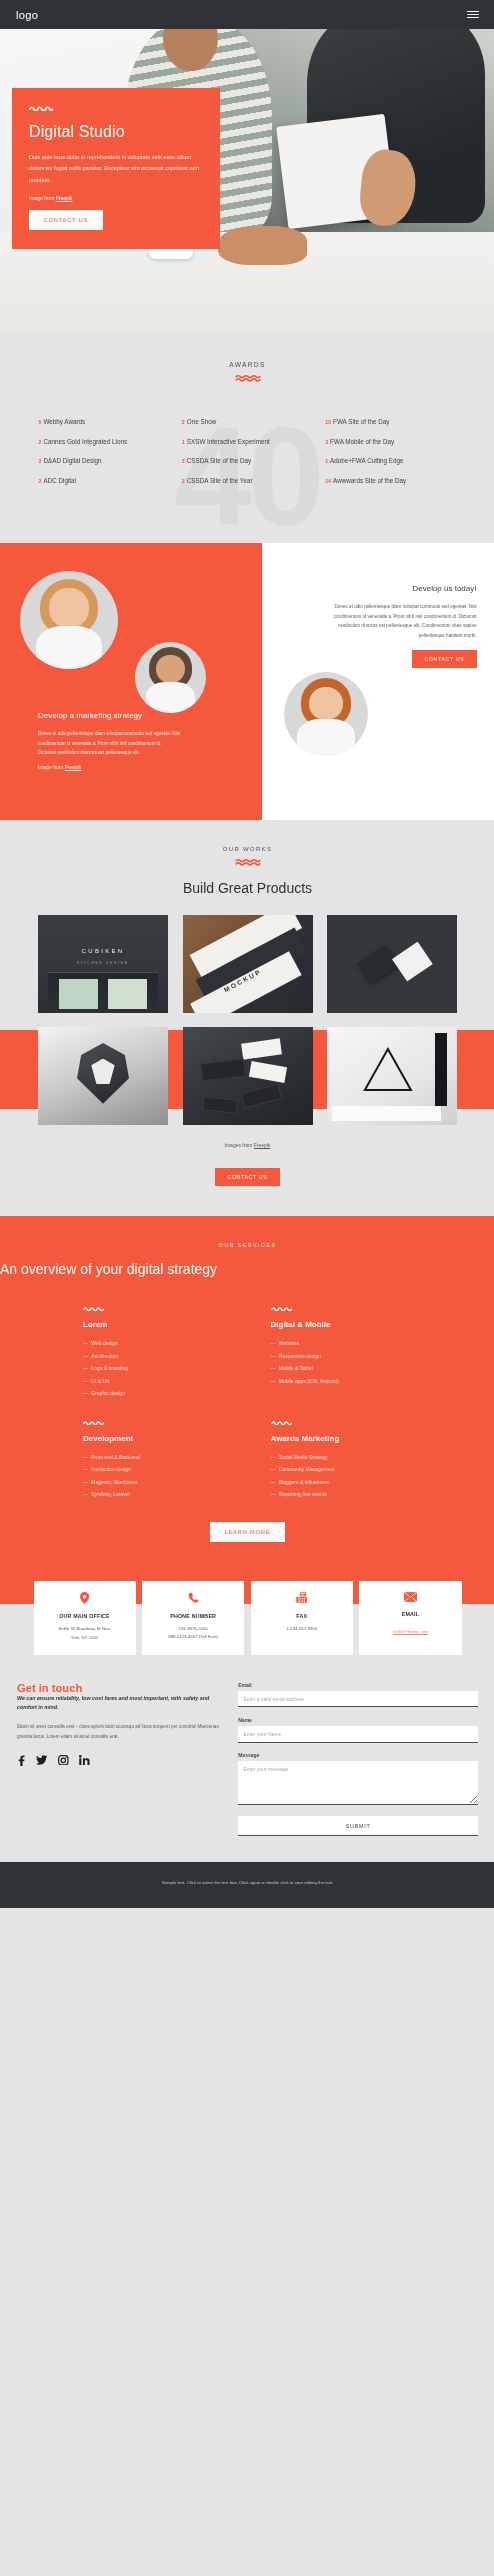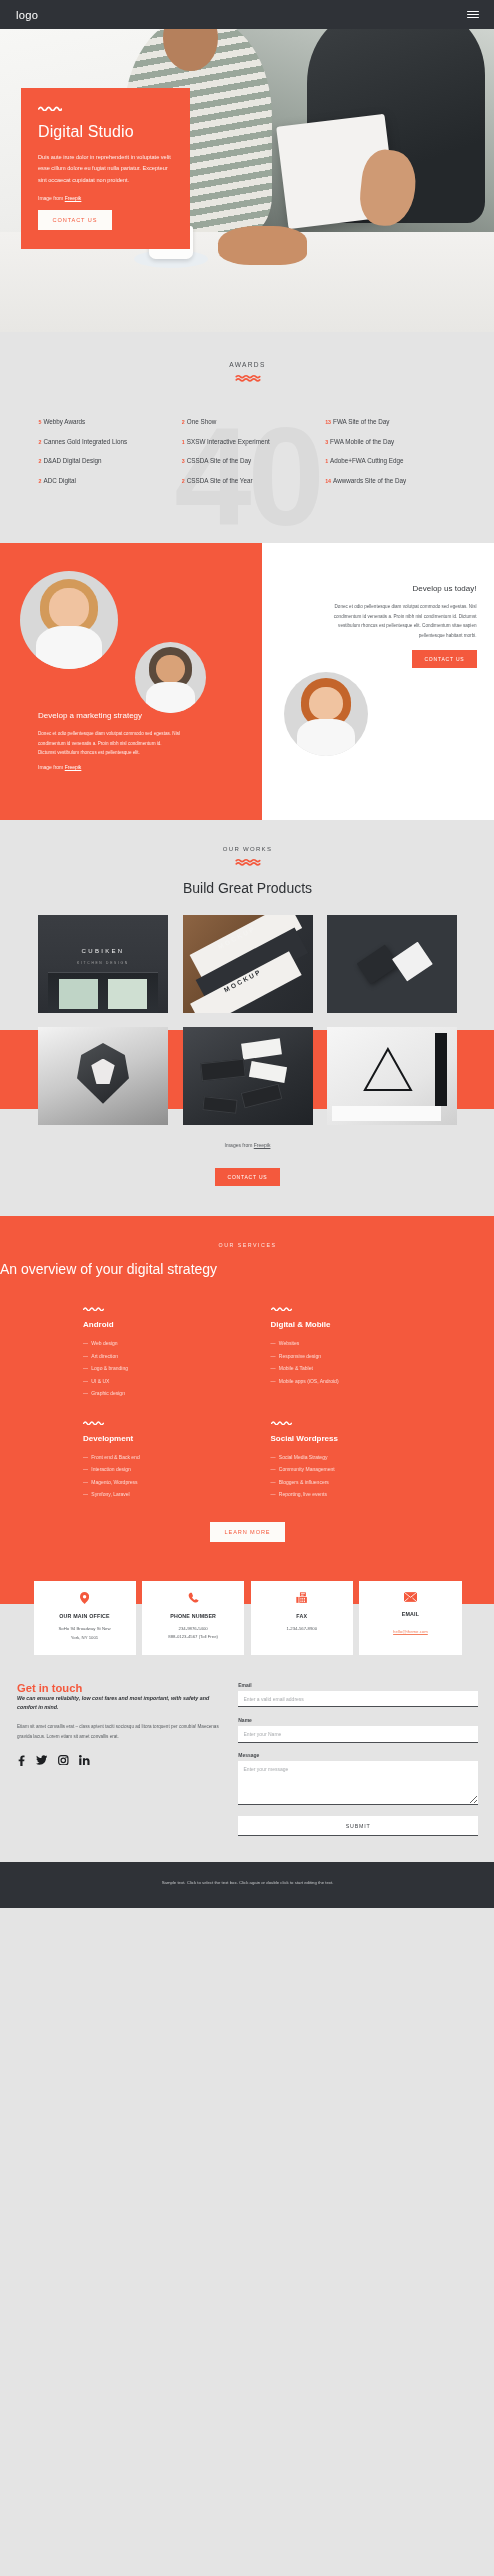--- a/index.html
+++ b/index.html
@@ -69,22 +69,22 @@
       position:absolute; left:27%; bottom:21%; width:15%; height:6%;
       background:#e9eef2; border-radius:50%;
   }
   .hero-photo .hands2 {
       position:absolute; left:44%; bottom:22%; width:18%; height:13%;
       background:#c98f67; border-radius:44% 38% 30% 36%;
   }
 
   .hero-card {
     position: absolute;
-    left: 21px; top: 59px;
-    width: 169px;
+    left: 12px; top: 59px;
+    width: 208px;
     background: #f4593d;
     padding: 17px 17px 18.5px 17px;
     z-index: 10;
   }
   .squiggle {
     height: 6px; width: 24px; display: block;
   }
   .squiggle svg { display:block; }
   .hero-title {
     color: #fff;
@@ -476,21 +476,21 @@
     <h3>OUR SERVICES</h3>
     <h2>An overview of your digital strategy</h2>
 
     <div class="svc-grid">
       <div class="svc">
         <span class="squiggle">
             <svg width="21" height="5.3" viewBox="0 0 32 8">
               <path d="M1 5 Q3.5 1 6 5 T11 5 T16 5 T21 5 T26 5 T31 5" fill="none" stroke="#fff" stroke-width="2.2" stroke-linecap="round"></path>
             </svg>
           </span>
-        <h4>Android</h4>
+        <h4>Lorem</h4>
         <ul>
           <li><span class="dash">—</span><span>Web design</span></li>
           <li><span class="dash">—</span><span>Art direction</span></li>
           <li><span class="dash">—</span><span>Logo &amp; branding</span></li>
           <li><span class="dash">—</span><span>UI &amp; UX</span></li>
           <li><span class="dash">—</span><span>Graphic design</span></li>
         </ul>
       </div>
       <div class="svc">
         <span class="squiggle">
@@ -519,21 +519,21 @@
           <li><span class="dash">—</span><span>Magento, Wordpress</span></li>
           <li><span class="dash">—</span><span>Symfony, Laravel</span></li>
         </ul>
       </div>
       <div class="svc">
         <span class="squiggle">
             <svg width="21" height="5.3" viewBox="0 0 32 8">
               <path d="M1 5 Q3.5 1 6 5 T11 5 T16 5 T21 5 T26 5 T31 5" fill="none" stroke="#fff" stroke-width="2.2" stroke-linecap="round"></path>
             </svg>
           </span>
-        <h4>Social Wordpress</h4>
+        <h4>Awards Marketing</h4>
         <ul>
           <li><span class="dash">—</span><span>Social Media Strategy</span></li>
           <li><span class="dash">—</span><span>Community Management</span></li>
           <li><span class="dash">—</span><span>Bloggers &amp; influencers</span></li>
           <li><span class="dash">—</span><span>Reporting, live events</span></li>
         </ul>
       </div>
     </div>
 
     <div class="learn-wrap">

